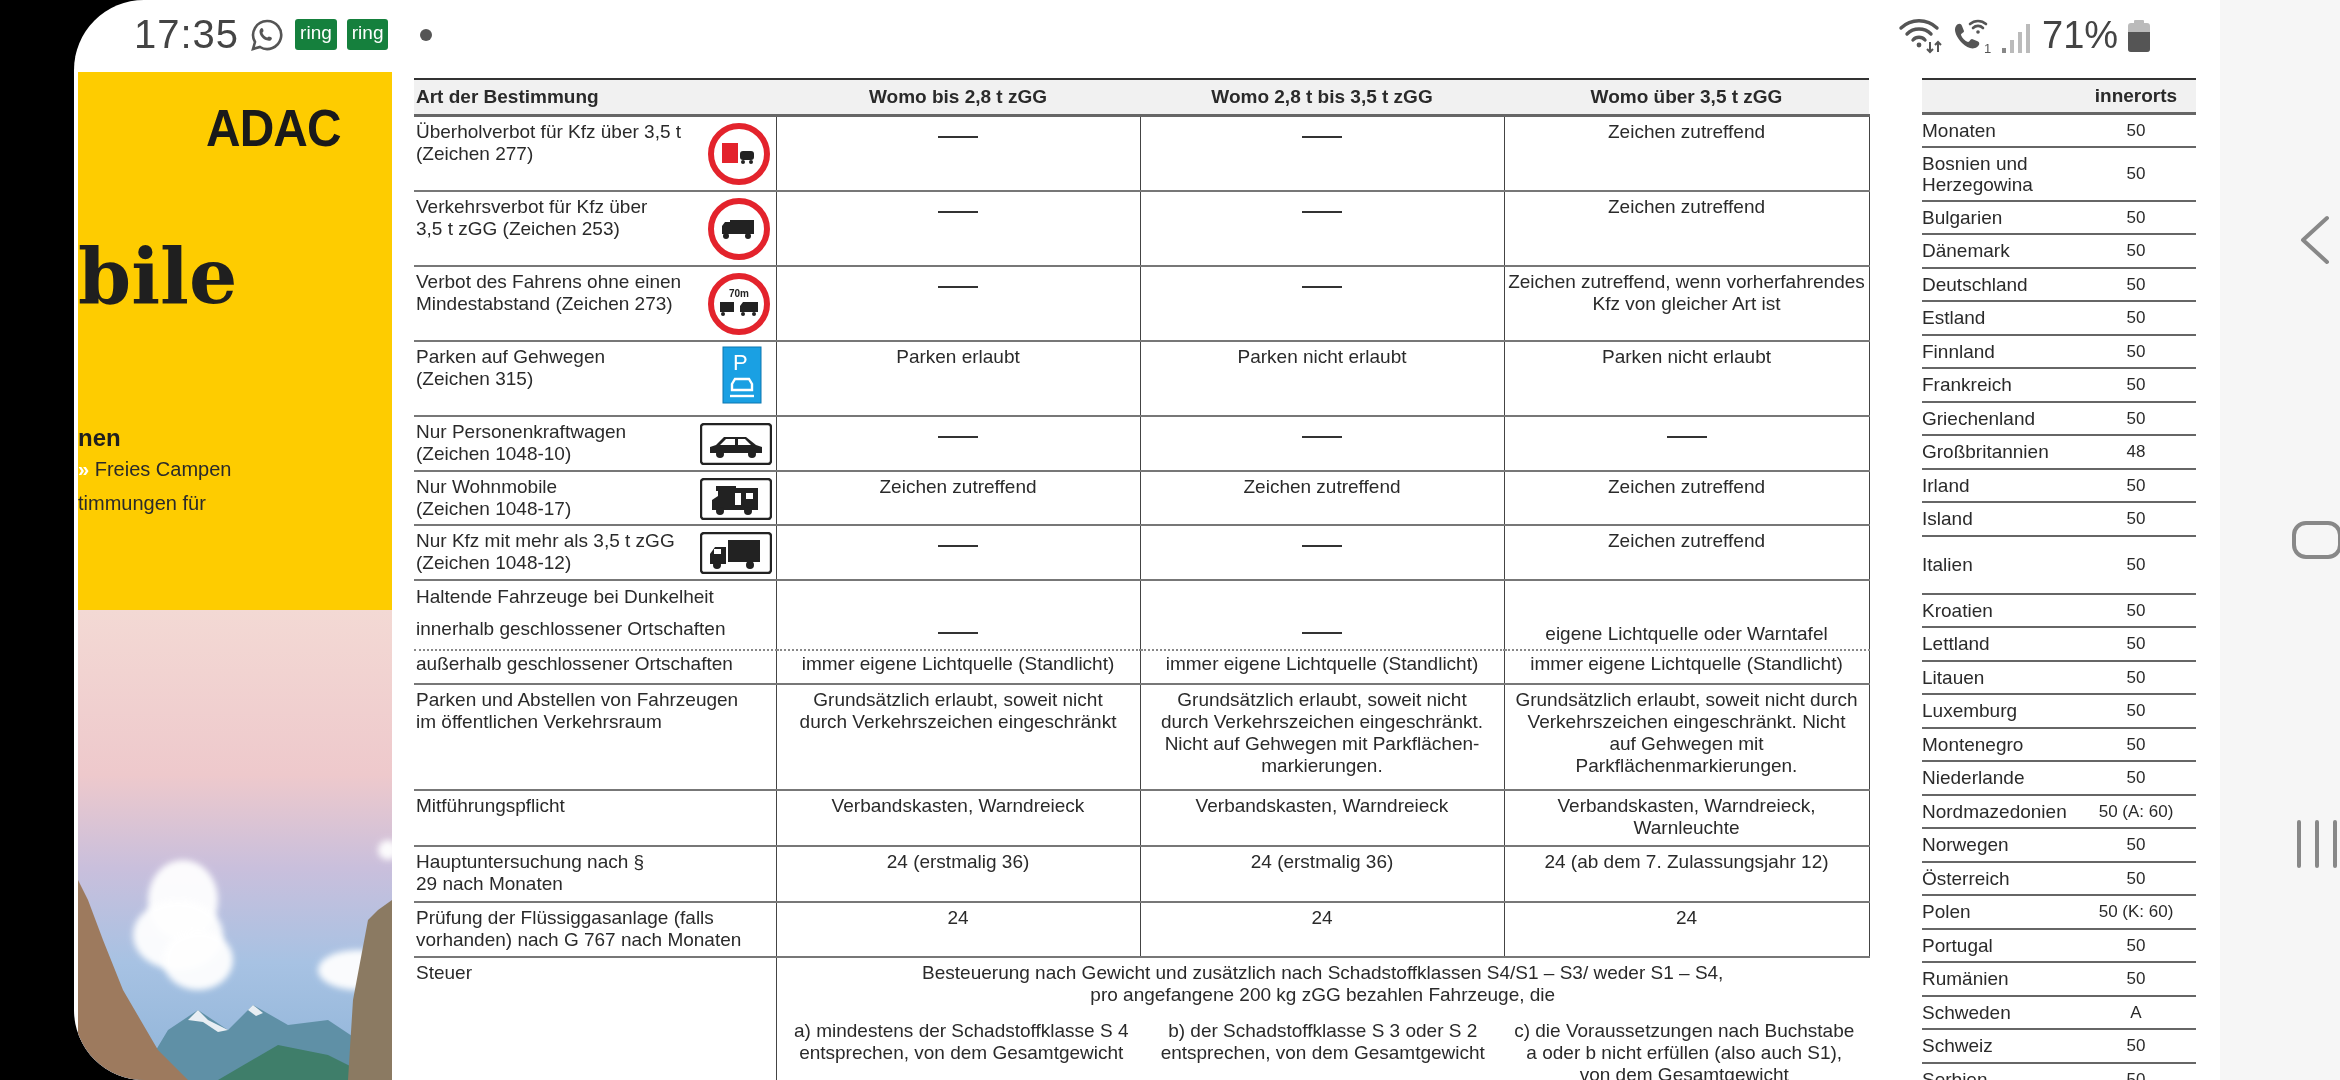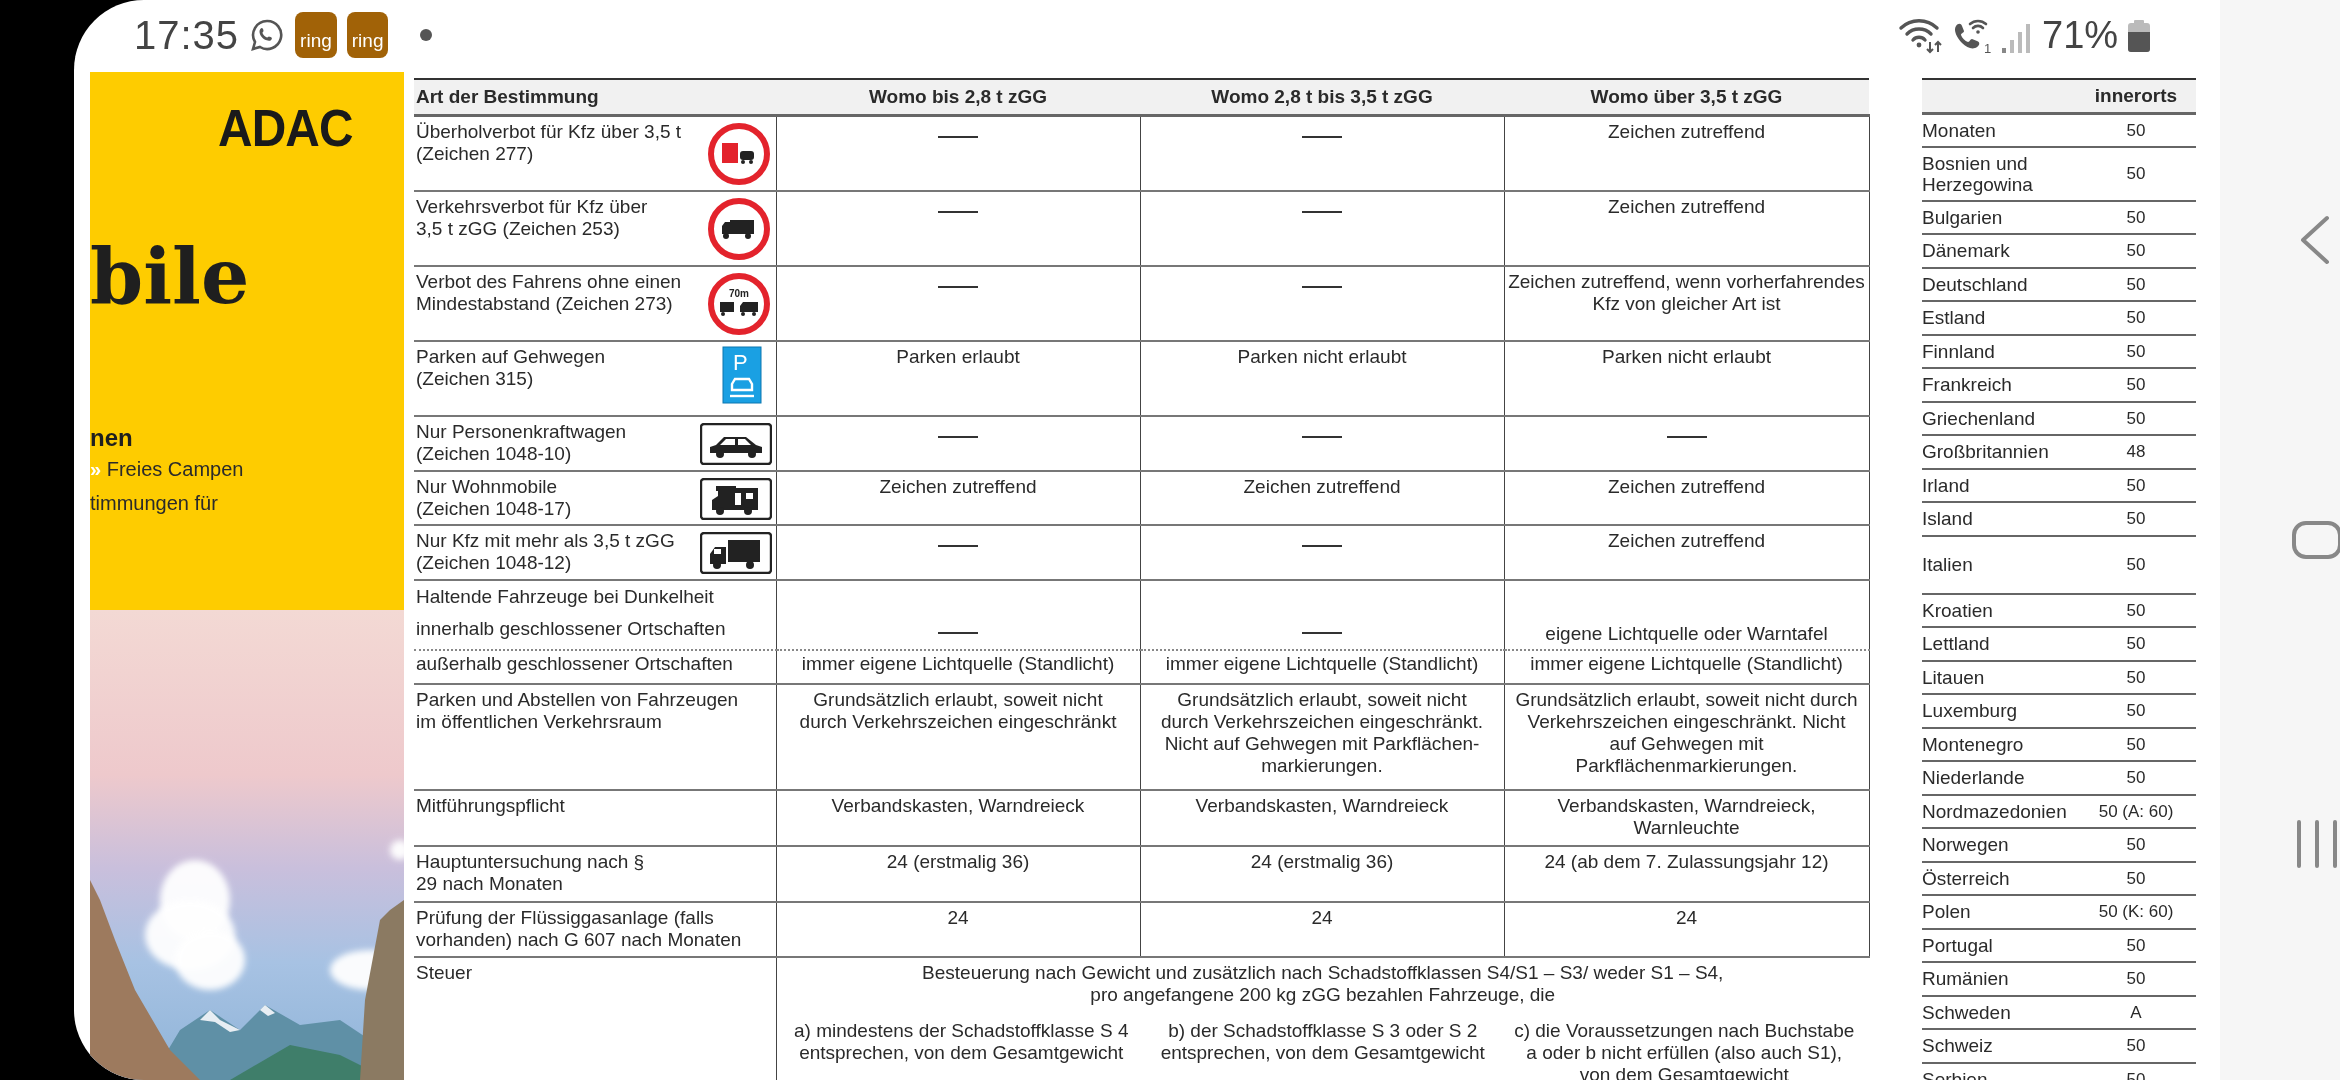--- a/index.html
+++ b/index.html
@@ -10,31 +10,31 @@
   .screen {
     position: absolute; left: 74px; top: 0; width: 2266px; height: 1080px;
     background: #ffffff; border-top-left-radius: 70px; border-bottom-left-radius: 70px; overflow: hidden;
   }
 
   
   .status-bar { position: absolute; left: 0; top: 0; width: 2100px; height: 72px; }
   .status-left { position: absolute; left: 60px; top: 12px; display: flex; align-items: center; gap: 10px; }
   .clock { font-size: 40px; color: #444; letter-spacing: 1px; }
   .wa-icon { width: 36px; height: 36px; }
-  .ring-badge { background: #a16207; color: #fff; font-size: 19px; border-radius: 8px; padding: 18px 5px 6px; line-height: 22px; }
+  .ring-badge { background: #15803d; color: #fff; font-size: 19px; border-radius: 3px; padding: 3px 5px 6px; line-height: 22px; }
   .dot { width: 12px; height: 12px; border-radius: 50%; background: #555; margin-left: 22px; }
   .status-right { position: absolute; left: 1824px; top: 14px; display: flex; align-items: center; gap: 6px; }
   .battery-text { font-size: 38px; color: #444; margin-left: 6px; }
   .battery { width: 22px; height: 32px; position: relative; margin-left: 4px; }
   .battery .cap { position:absolute; left:6px; top:0; width:10px; height:4px; background:#bbb; border-radius:1px; }
   .battery .body { position:absolute; left:0; top:3px; width:22px; height:29px; background:#bbb; border-radius:3px; overflow:hidden; }
   .battery .fill { position:absolute; left:0; bottom:0; width:100%; height:68%; background:#555; }
 
   
-  .cover { position: absolute; left: 16px; top: 72px; width: 314px; height: 812px; }
+  .cover { position: absolute; left: 4px; top: 72px; width: 314px; height: 812px; }
   .cover-yellow { position: absolute; left: 0; top: 0; width: 314px; height: 538px; background: #fecc00; }
   .adac-logo { position: absolute; left: 128px; top: 26px; font-family: "Liberation Sans", sans-serif; font-weight: 700; font-size: 52px; color: #1a1a1a; letter-spacing: -1px; transform: scaleX(0.92); transform-origin: left; }
   .cover-title { position: absolute; left: 0; top: 160px; font-family: "DejaVu Serif", serif; font-weight: 700; font-size: 76px; color: #1f1f1f; }
   .cover-sub-bold { position: absolute; left: 0; top: 352px; font-size: 24px; font-weight: 700; color: #1f1f1f; }
   .cover-sub { position: absolute; left: 0; font-size: 20px; color: #2a2a2a; }
   .cover-sub .arrow { color: #fff; font-weight: 700; }
   .cover-photo {
     position: absolute; left: 0; top: 538px; width: 314px; height: 470px;
     background: linear-gradient(180deg, #f3d9d4 0%, #eec9cc 35%, #c9bfdc 55%, #a7c2e3 75%, #8fb4d8 100%);
     overflow: hidden;
@@ -319,21 +319,21 @@
           <td class="label">
             <div style="width:250px">Hauptuntersuchung nach § 29 nach Monaten</div>
           </td>
           <td class="val">24 (erstmalig 36)</td>
           <td class="val">24 (erstmalig 36)</td>
           <td class="val">24 (ab dem 7. Zulassungsjahr 12)</td>
         </tr>
 
         <tr style="height:55px">
           <td class="label">
-            <div style="width:345px">Prüfung der Flüssiggasanlage (falls vorhanden) nach G 607 nach Monaten</div>
+            <div style="width:345px">Prüfung der Flüssiggasanlage (falls vorhanden) nach G 767 nach Monaten</div>
           </td>
           <td class="val">24</td>
           <td class="val">24</td>
           <td class="val">24</td>
         </tr>
 
         <tr style="height:130px">
           <td class="label" style="border-bottom:none">
             <div>Steuer</div>
           </td>

